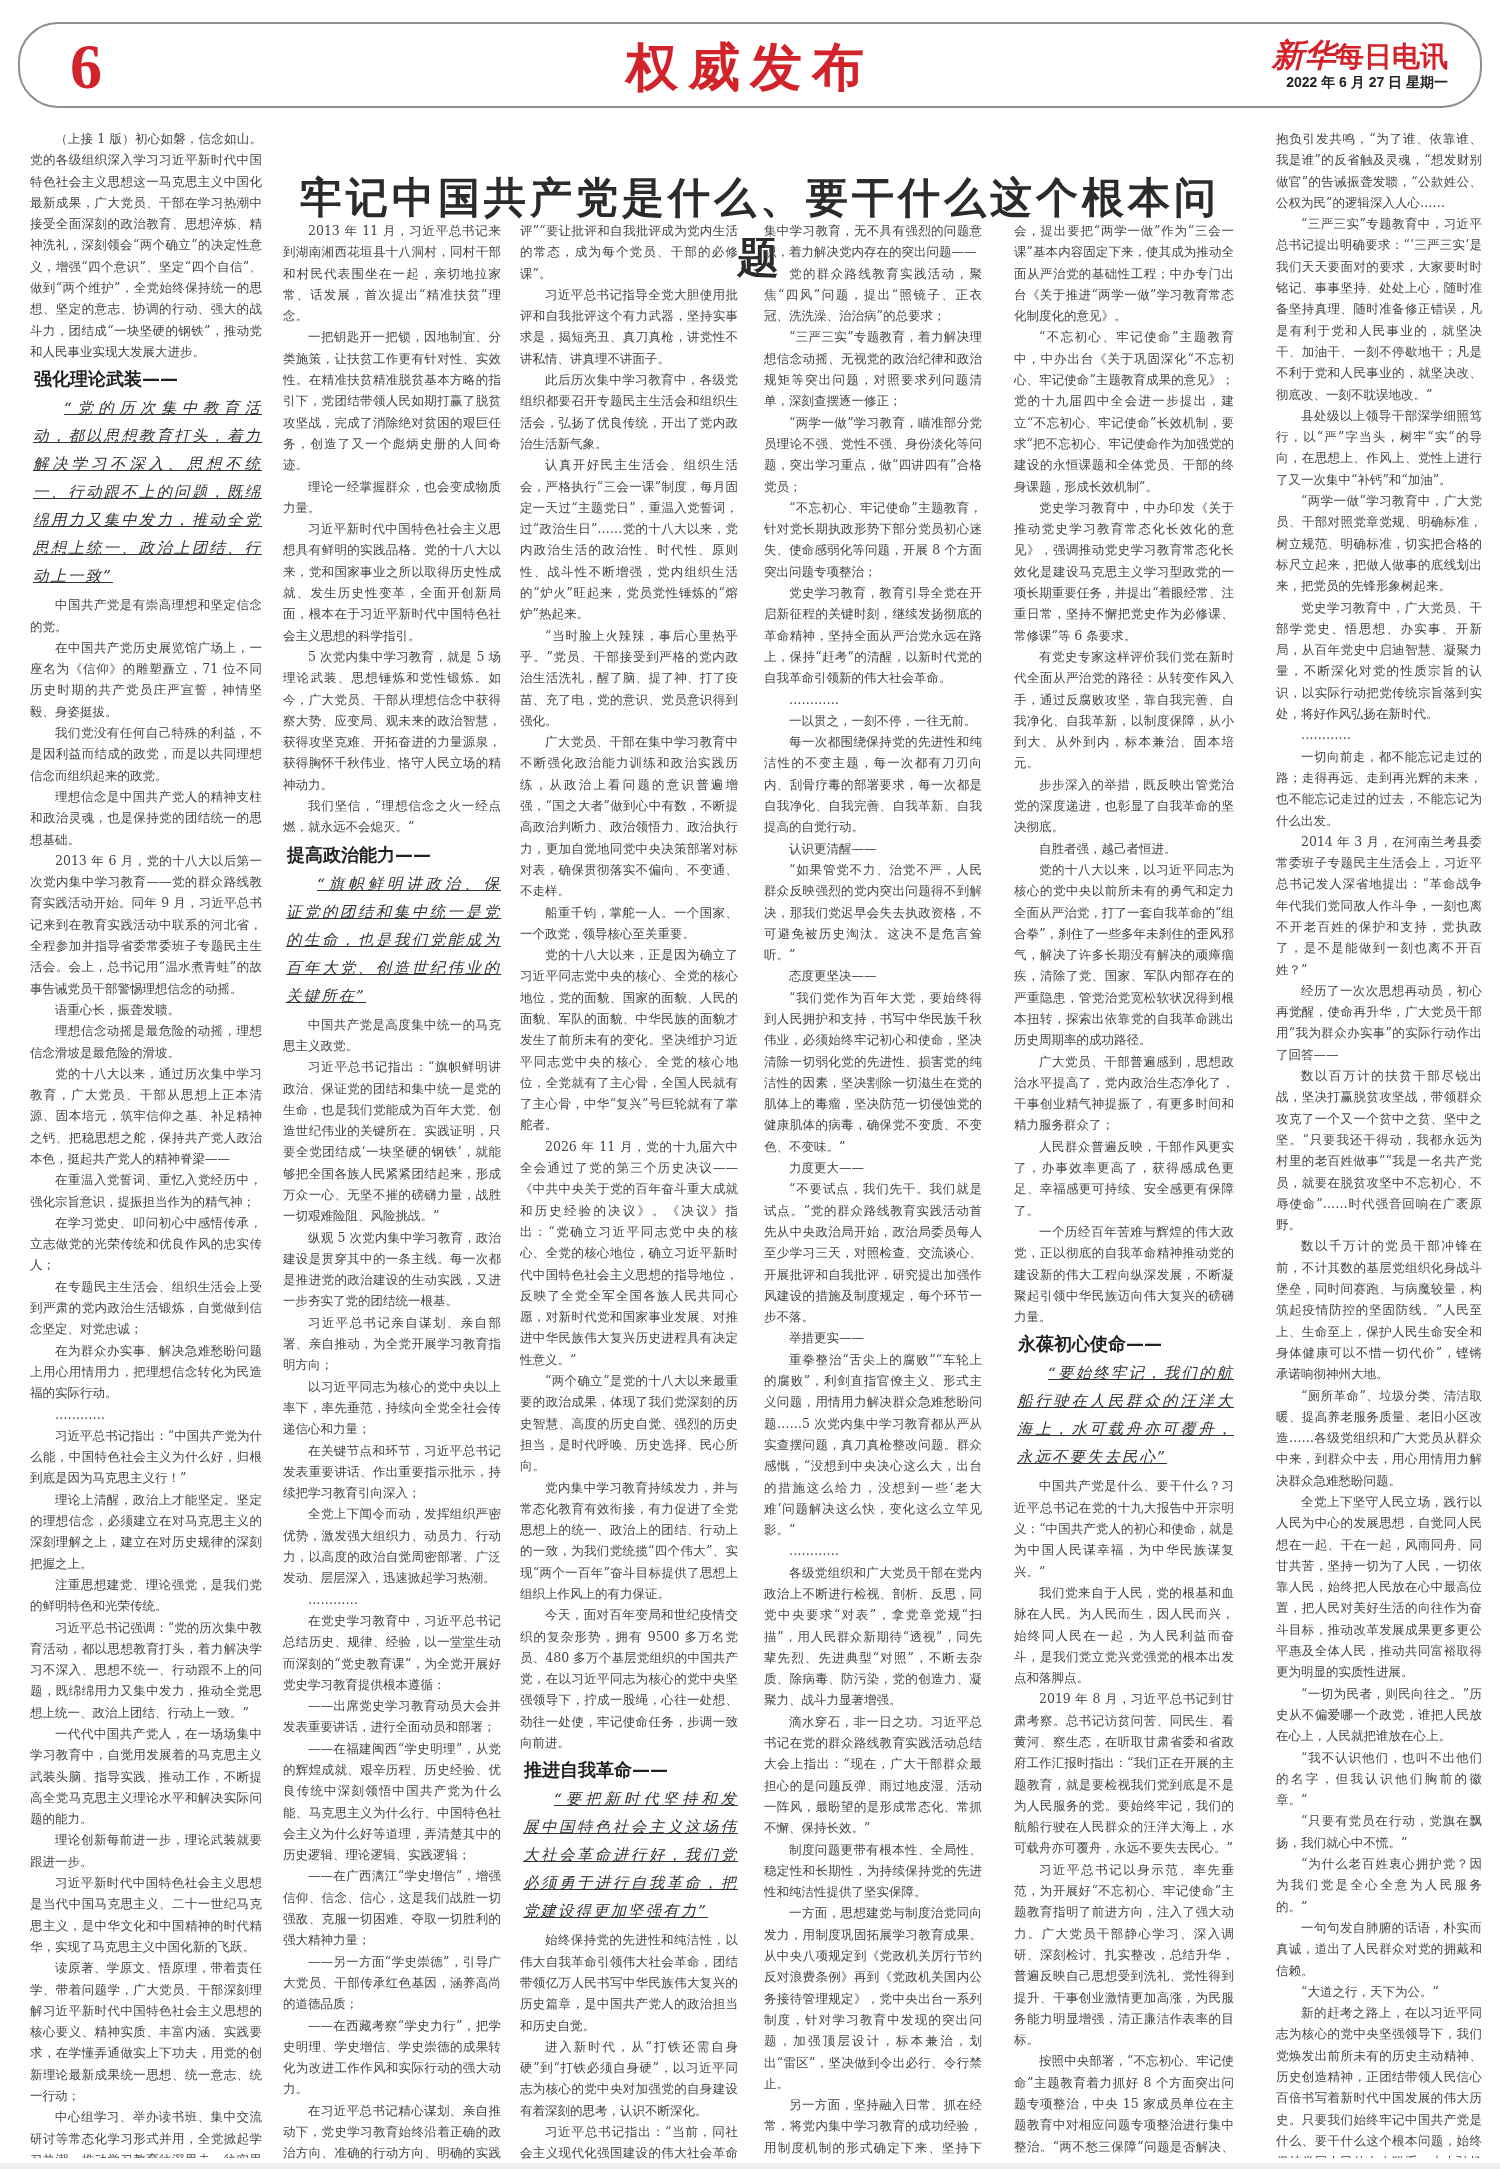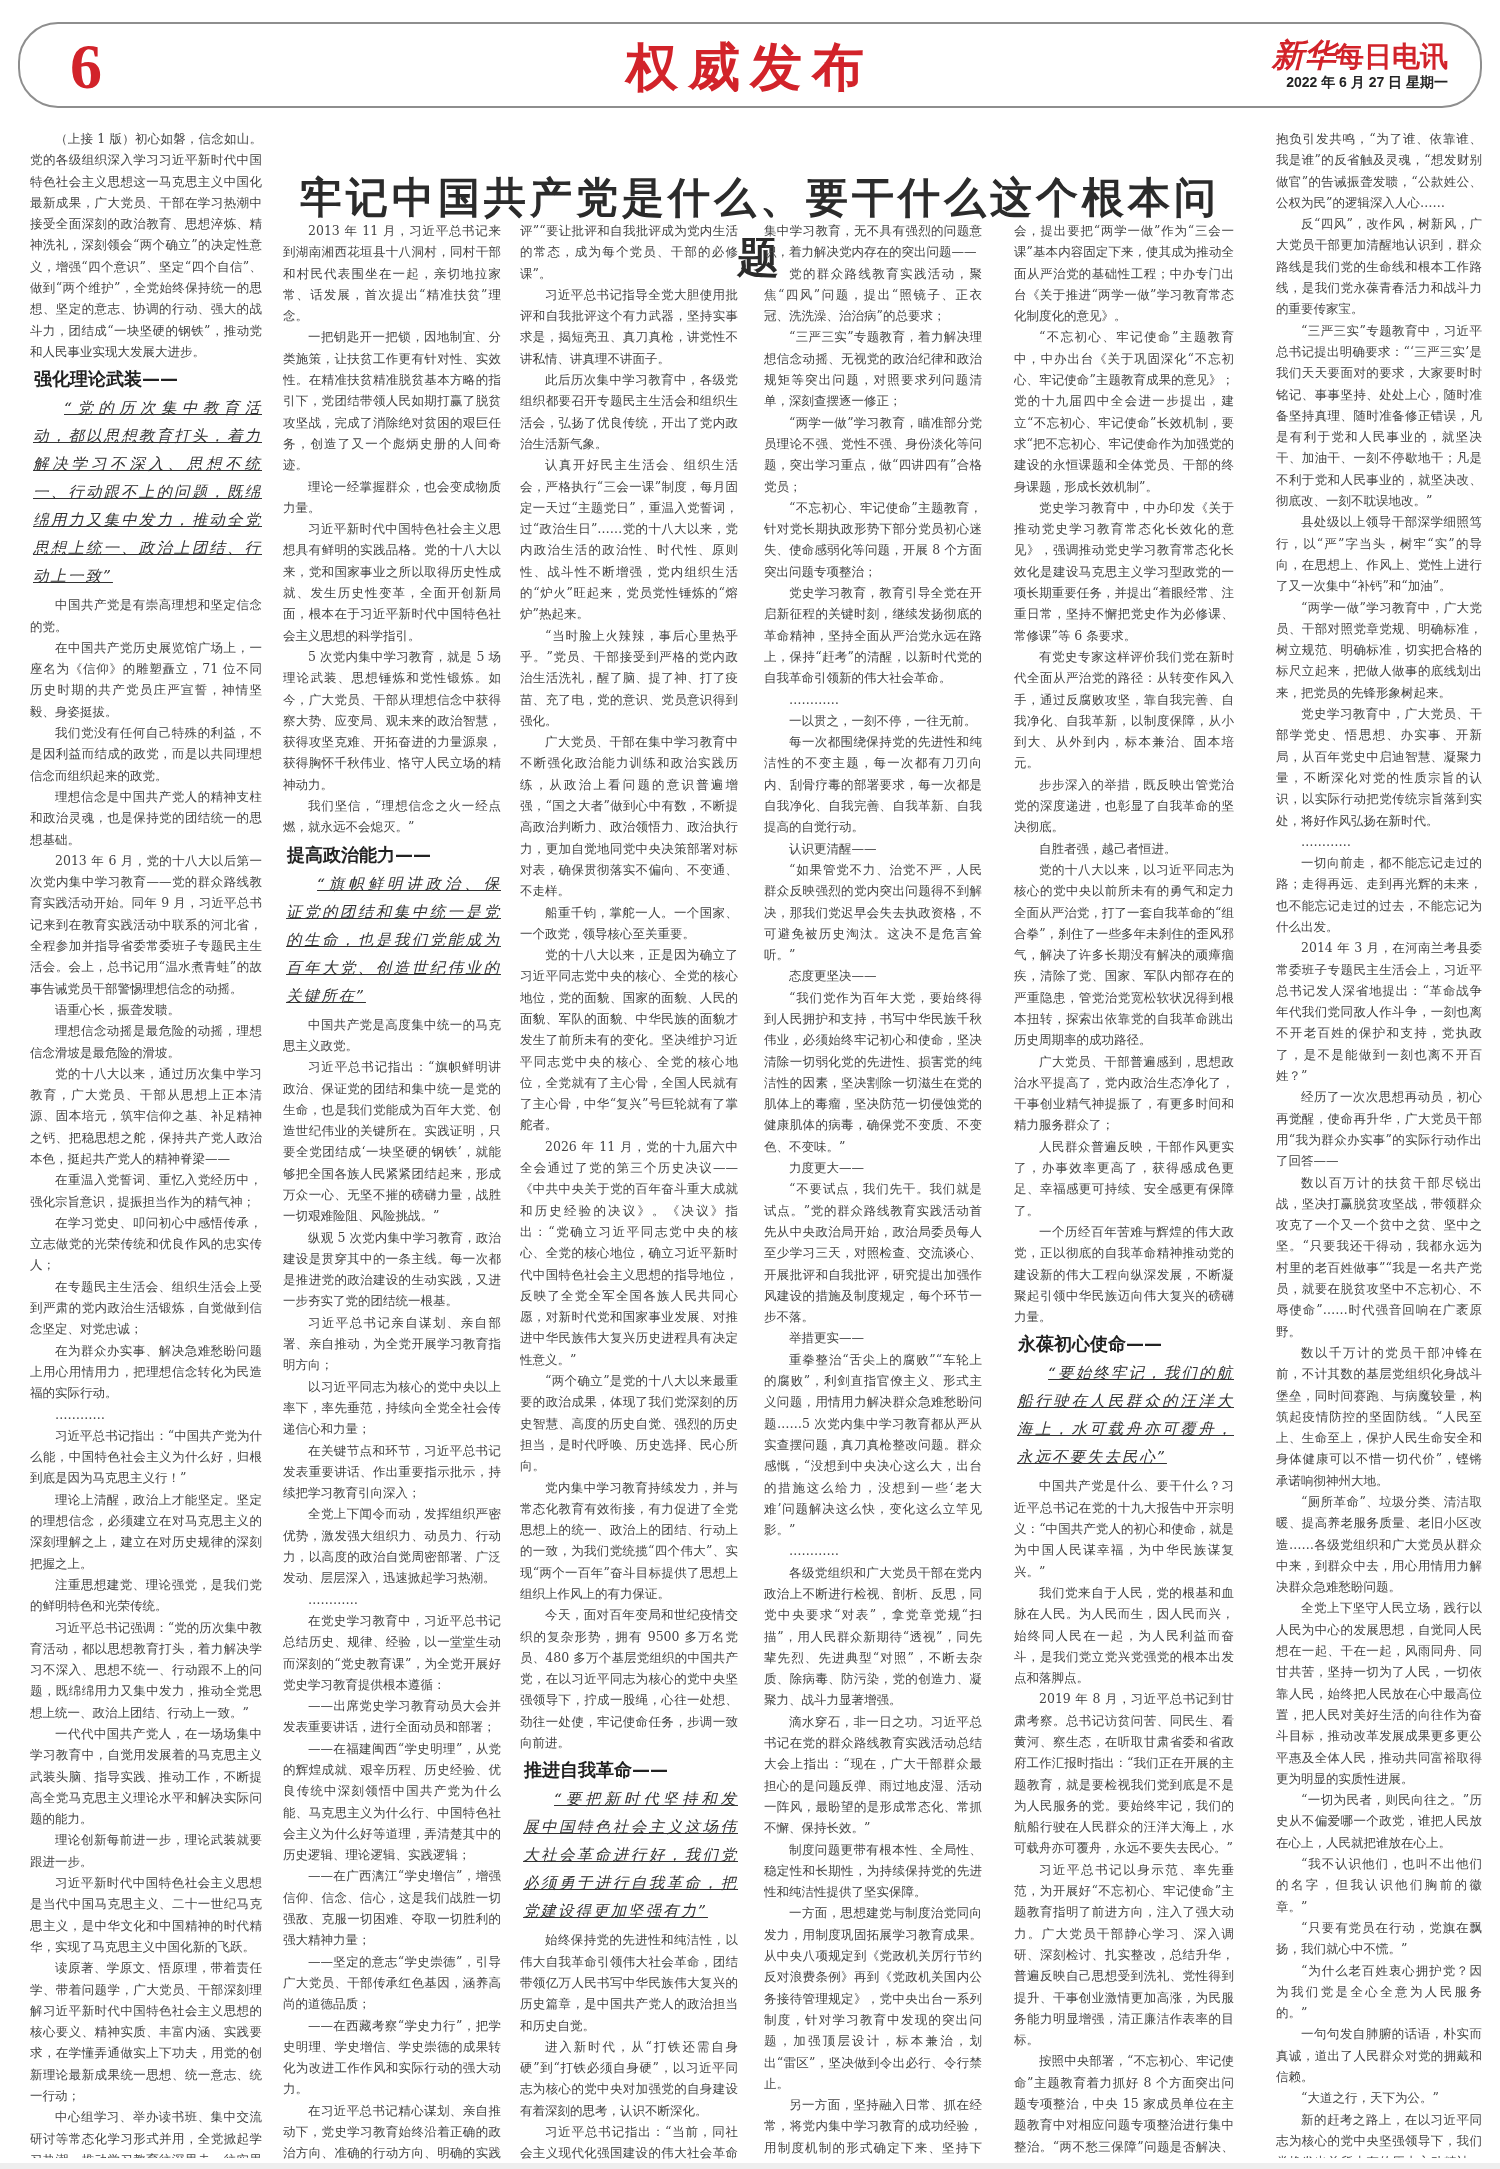--- a/index.html
+++ b/index.html
@@ -82,21 +82,21 @@
       <p>纵观 5 次党内集中学习教育，政治建设是贯穿其中的一条主线。每一次都是推进党的政治建设的生动实践，又进一步夯实了党的团结统一根基。</p>
       <p>习近平总书记亲自谋划、亲自部署、亲自推动，为全党开展学习教育指明方向；</p>
       <p>以习近平同志为核心的党中央以上率下，率先垂范，持续向全党全社会传递信心和力量；</p>
       <p>在关键节点和环节，习近平总书记发表重要讲话、作出重要指示批示，持续把学习教育引向深入；</p>
       <p>全党上下闻令而动，发挥组织严密优势，激发强大组织力、动员力、行动力，以高度的政治自觉周密部署、广泛发动、层层深入，迅速掀起学习热潮。</p>
       <p>…………</p>
       <p>在党史学习教育中，习近平总书记总结历史、规律、经验，以一堂堂生动而深刻的“党史教育课”，为全党开展好党史学习教育提供根本遵循：</p>
       <p>——出席党史学习教育动员大会并发表重要讲话，进行全面动员和部署；</p>
       <p>——在福建闽西“学史明理”，从党的辉煌成就、艰辛历程、历史经验、优良传统中深刻领悟中国共产党为什么能、马克思主义为什么行、中国特色社会主义为什么好等道理，弄清楚其中的历史逻辑、理论逻辑、实践逻辑；</p>
       <p>——在广西漓江“学史增信”，增强信仰、信念、信心，这是我们战胜一切强敌、克服一切困难、夺取一切胜利的强大精神力量；</p>
-      <p>——坚定的意志“学史崇德”，引导广大党员、干部传承红色基因，涵养高尚的道德品质；</p>
+      <p>——另一方面“学史崇德”，引导广大党员、干部传承红色基因，涵养高尚的道德品质；</p>
       <p>——在西藏考察“学史力行”，把学史明理、学史增信、学史崇德的成果转化为改进工作作风和实际行动的强大动力。</p>
       <p>在习近平总书记精心谋划、亲自推动下，党史学习教育始终沿着正确的政治方向、准确的行动方向、明确的实践导向在全党深入推进。</p>
     </div>
   <div class="col c3">
       <p class="noindent">评”“要让批评和自我批评成为党内生活的常态，成为每个党员、干部的必修课”。</p>
       <p>习近平总书记指导全党大胆使用批评和自我批评这个有力武器，坚持实事求是，揭短亮丑、真刀真枪，讲党性不讲私情、讲真理不讲面子。</p>
       <p>此后历次集中学习教育中，各级党组织都要召开专题民主生活会和组织生活会，弘扬了优良传统，开出了党内政治生活新气象。</p>
       <p>认真开好民主生活会、组织生活会，严格执行“三会一课”制度，每月固定一天过“主题党日”，重温入党誓词，过“政治生日”……党的十八大以来，党内政治生活的政治性、时代性、原则性、战斗性不断增强，党内组织生活的“炉火”旺起来，党员党性锤炼的“熔炉”热起来。</p>
       <p>“当时脸上火辣辣，事后心里热乎乎。”党员、干部接受到严格的党内政治生活洗礼，醒了脑、提了神、打了疫苗、充了电，党的意识、党员意识得到强化。</p>
       <p>广大党员、干部在集中学习教育中不断强化政治能力训练和政治实践历练，从政治上看问题的意识普遍增强，“国之大者”做到心中有数，不断提高政治判断力、政治领悟力、政治执行力，更加自觉地同党中央决策部署对标对表，确保贯彻落实不偏向、不变通、不走样。</p>
@@ -151,21 +151,20 @@
       <h3>永葆初心使命——</h3>
       <blockquote>“要始终牢记，我们的航船行驶在人民群众的汪洋大海上，水可载舟亦可覆舟，永远不要失去民心”</blockquote>
       <p>中国共产党是什么、要干什么？习近平总书记在党的十九大报告中开宗明义：“中国共产党人的初心和使命，就是为中国人民谋幸福，为中华民族谋复兴。”</p>
       <p>我们党来自于人民，党的根基和血脉在人民。为人民而生，因人民而兴，始终同人民在一起，为人民利益而奋斗，是我们党立党兴党强党的根本出发点和落脚点。</p>
       <p>2019 年 8 月，习近平总书记到甘肃考察。总书记访贫问苦、同民生、看黄河、察生态，在听取甘肃省委和省政府工作汇报时指出：“我们正在开展的主题教育，就是要检视我们党到底是不是为人民服务的党。要始终牢记，我们的航船行驶在人民群众的汪洋大海上，水可载舟亦可覆舟，永远不要失去民心。”</p>
       <p>习近平总书记以身示范、率先垂范，为开展好“不忘初心、牢记使命”主题教育指明了前进方向，注入了强大动力。广大党员干部静心学习、深入调研、深刻检讨、扎实整改，总结升华，普遍反映自己思想受到洗礼、党性得到提升、干事创业激情更加高涨，为民服务能力明显增强，清正廉洁作表率的目标。</p>
       <p>按照中央部署，“不忘初心、牢记使命”主题教育着力抓好 8 个方面突出问题专项整治，中央 15 家成员单位在主题教育中对相应问题专项整治进行集中整治。“两不愁三保障”问题是否解决、食品药品安不安全、环境污染有无改善、交通出行方不方便……一批群众身边的操心事、烦心事、揪心事得到有效解决。</p>
     </div>
   <div class="col c6">
       <p class="noindent">抱负引发共鸣，“为了谁、依靠谁、我是谁”的反省触及灵魂，“想发财别做官”的告诫振聋发聩，“公款姓公、公权为民”的逻辑深入人心……</p>
-      <p>反“四风”，改作风，树新风，广大党员干部更加清醒地认识到，群众路线是我们党的生命线和根本工作路线，是我们党永葆青春活力和战斗力的重要传家宝。</p>
       <p>“三严三实”专题教育中，习近平总书记提出明确要求：“‘三严三实’是我们天天要面对的要求，大家要时时铭记、事事坚持、处处上心，随时准备坚持真理、随时准备修正错误，凡是有利于党和人民事业的，就坚决干、加油干、一刻不停歇地干；凡是不利于党和人民事业的，就坚决改、彻底改、一刻不耽误地改。”</p>
       <p>县处级以上领导干部深学细照笃行，以“严”字当头，树牢“实”的导向，在思想上、作风上、党性上进行了又一次集中“补钙”和“加油”。</p>
       <p>“两学一做”学习教育中，广大党员、干部对照党章党规、明确标准，树立规范、明确标准，切实把合格的标尺立起来，把做人做事的底线划出来，把党员的先锋形象树起来。</p>
       <p>党史学习教育中，广大党员、干部学党史、悟思想、办实事、开新局，从百年党史中启迪智慧、凝聚力量，不断深化对党的性质宗旨的认识，以实际行动把党传统宗旨落到实处，将好作风弘扬在新时代。</p>
       <p>…………</p>
       <p>一切向前走，都不能忘记走过的路；走得再远、走到再光辉的未来，也不能忘记走过的过去，不能忘记为什么出发。</p>
       <p>2014 年 3 月，在河南兰考县委常委班子专题民主生活会上，习近平总书记发人深省地提出：“革命战争年代我们党同敌人作斗争，一刻也离不开老百姓的保护和支持，党执政了，是不是能做到一刻也离不开百姓？”</p>
       <p>经历了一次次思想再动员，初心再觉醒，使命再升华，广大党员干部用“我为群众办实事”的实际行动作出了回答——</p>
       <p>数以百万计的扶贫干部尽锐出战，坚决打赢脱贫攻坚战，带领群众攻克了一个又一个贫中之贫、坚中之坚。“只要我还干得动，我都永远为村里的老百姓做事”“我是一名共产党员，就要在脱贫攻坚中不忘初心、不辱使命”……时代强音回响在广袤原野。</p>
       <p>数以千万计的党员干部冲锋在前，不计其数的基层党组织化身战斗堡垒，同时间赛跑、与病魔较量，构筑起疫情防控的坚固防线。“人民至上、生命至上，保护人民生命安全和身体健康可以不惜一切代价”，铿锵承诺响彻神州大地。</p>

